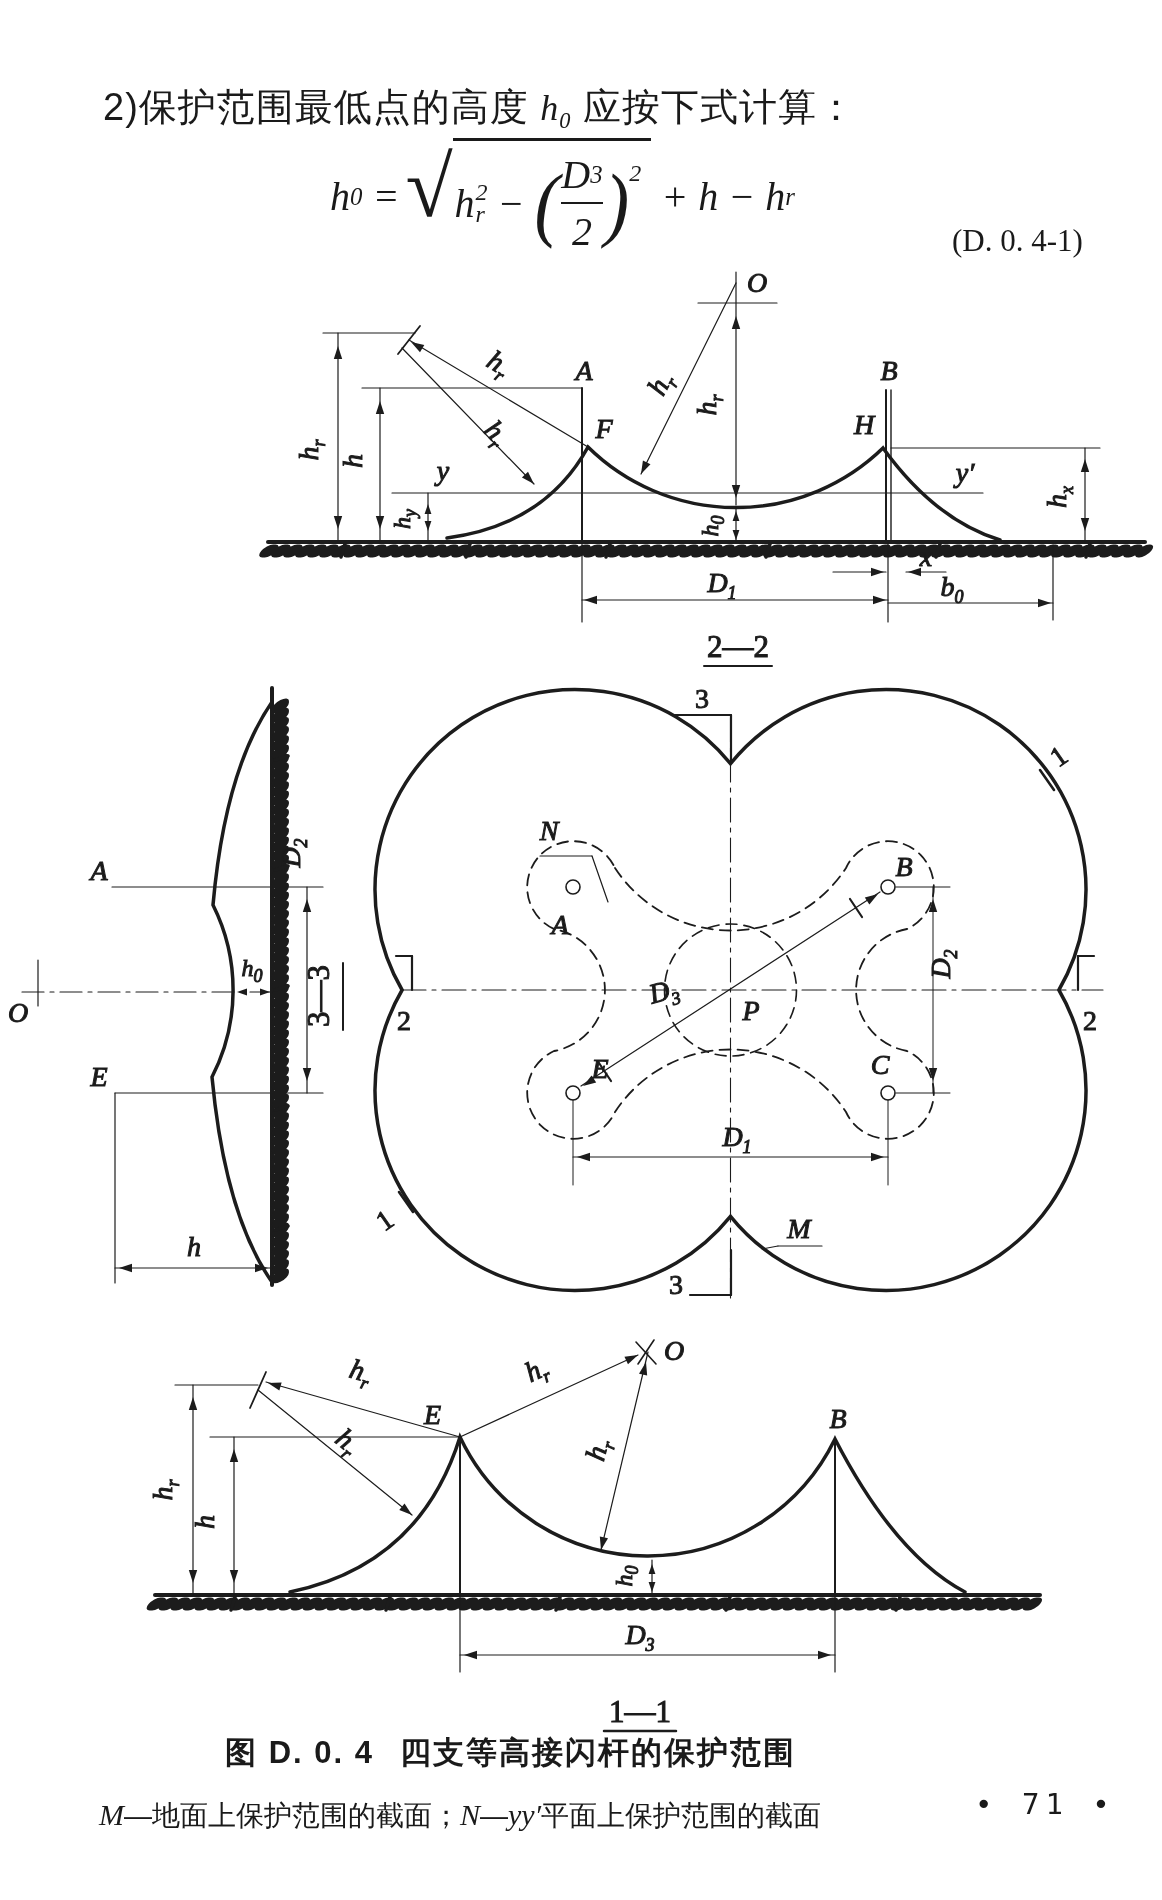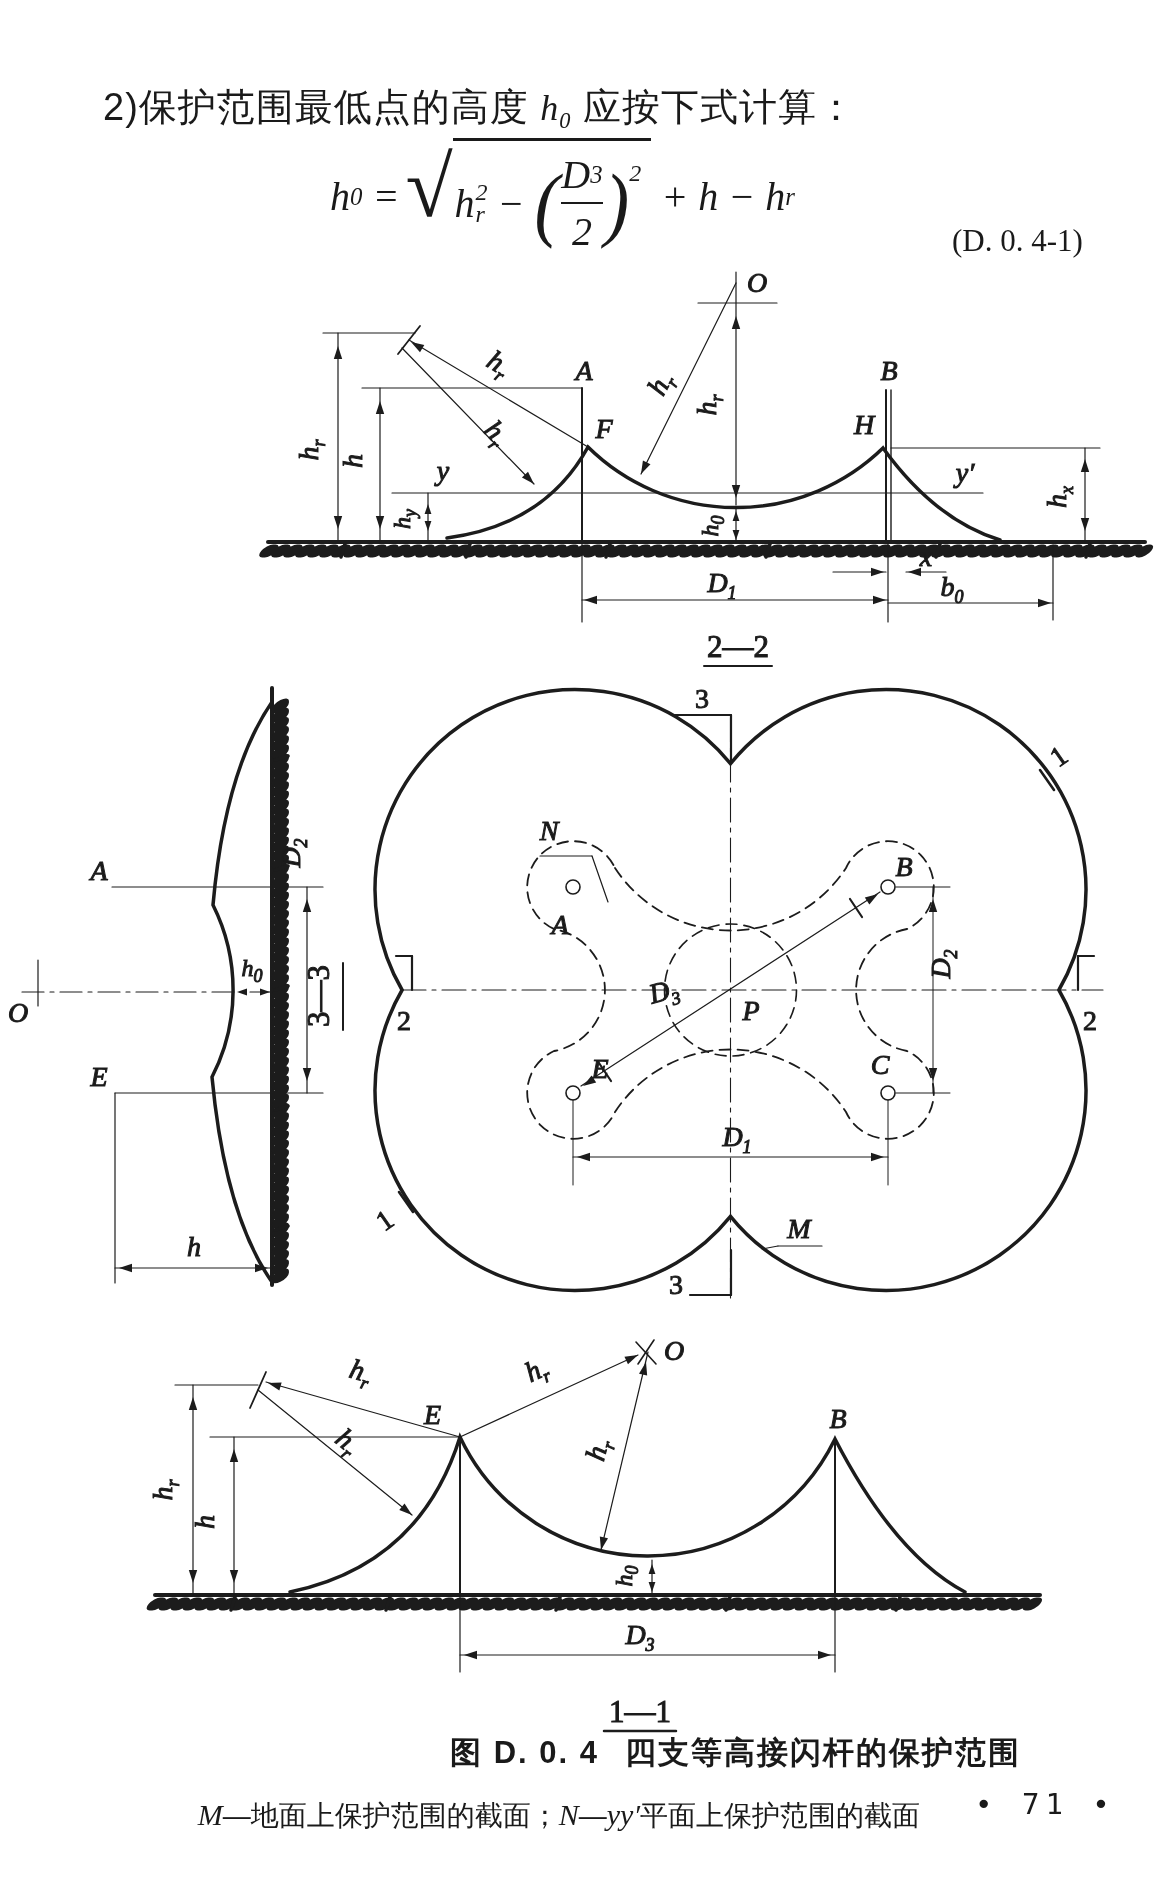--- a/index.html
+++ b/index.html
@@ -18,23 +18,23 @@
   .root{display:inline-flex;align-items:stretch;margin-left:6px;}
   .rsign{font-size:86px;line-height:86px;font-weight:400;transform:translateY(6px);}
   .rbody{border-top:3px solid #1a1a1a;padding:10px 10px 0 2px;display:inline-flex;align-items:center;}
   .stack{display:inline-flex;align-items:center;}
   .scripts{display:inline-flex;flex-direction:column;font-size:24px;line-height:22px;margin-left:1px;}
   .frac{display:inline-flex;flex-direction:column;align-items:center;margin:0 2px;}
   .frac .bar{border-top:2.5px solid #1a1a1a;width:100%;height:2px;margin:4px 0 2px 0;}
   .paren{font-size:74px;font-weight:300;transform:scaleY(1.12);line-height:60px;}
   .psup{font-size:24px;transform:translateY(-30px);}
   #eqno{left:952px;top:182px;width:200px;font-size:31px;margin-top:41px;}
-  #caption{left:0;top:1732px;width:1021px;text-align:right;font-size:31px;font-weight:bold;letter-spacing:2px;}
+  #caption{left:0;top:1732px;width:1021px;text-align:center;font-size:31px;font-weight:bold;letter-spacing:2px;}
   #caption .figno{margin-right:26px;}
-  #legend{left:0;top:1797px;width:920px;text-align:right;font-size:28px;}
+  #legend{left:0;top:1797px;width:920px;text-align:center;font-size:28px;}
   #legend .it{font-size:30px;}
   #footer{left:975px;top:1787px;font-size:29px;letter-spacing:6px;font-family:"DejaVu Sans Mono", monospace;}
   svg text{fill:#1a1a1a;}
   .lbl{font-family:"Liberation Serif", serif;font-style:italic;font-size:28px;}
   .lbl-s{font-family:"Liberation Serif", serif;font-style:italic;font-size:24px;}
   .ttl{font-family:"Liberation Serif", serif;font-size:31px;}
   .mk{font-family:"Liberation Serif", serif;font-size:28px;}
   .tsub{font-size:18px;}
 </style>
 </head>

